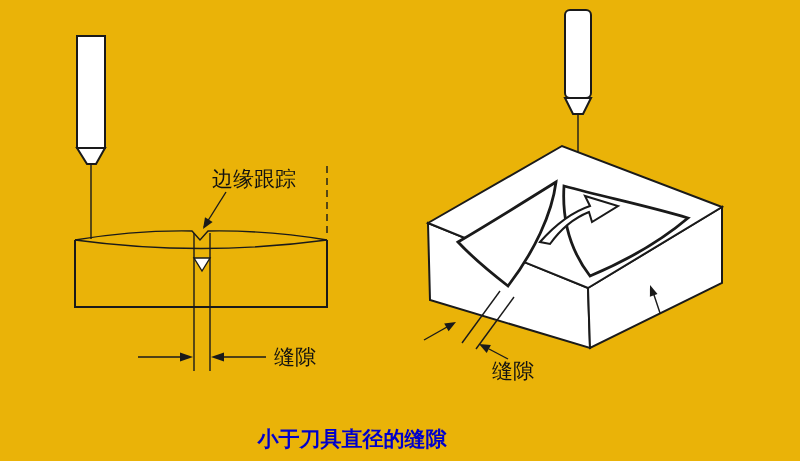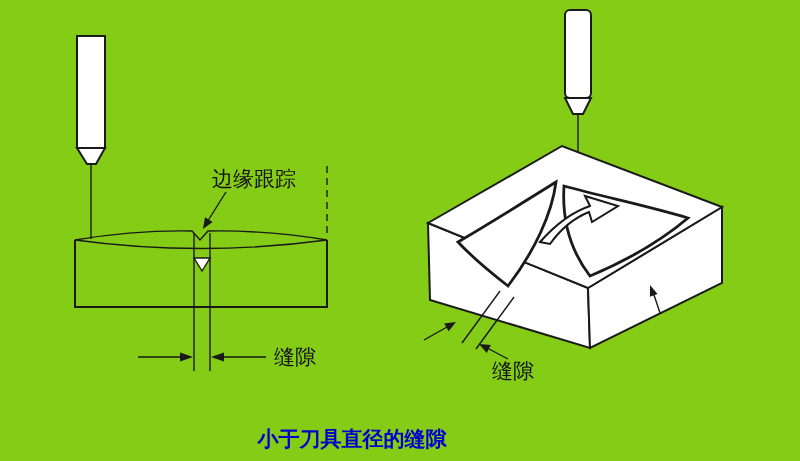--- a/index.html
+++ b/index.html
@@ -1,17 +1,17 @@
 <!DOCTYPE html>
 <html><head>
 <meta charset="utf-8">
 <style>
   html,body{margin:0;padding:0;background:#fff;}
   .stage{
-    position:relative;width:800px;height:461px;background:#84cc16;overflow:hidden;
+    position:relative;width:800px;height:461px;background:#eab308;overflow:hidden;
     font-family:"Liberation Sans", sans-serif;
   }
   .stage svg{position:absolute;left:0;top:0;}
   .lbl{font-size:21px;fill:#111;font-family:"Liberation Sans", sans-serif;}
   .caption{font-size:21px;font-weight:bold;font-family:"Liberation Sans", sans-serif;}
   .ln{stroke:#1a1a1a;fill:none;}
   .thin{stroke-width:1.4;}
   .mid{stroke-width:2;}
   .thick{stroke-width:2.8;}
   .fillwhite{fill:#fff;}

